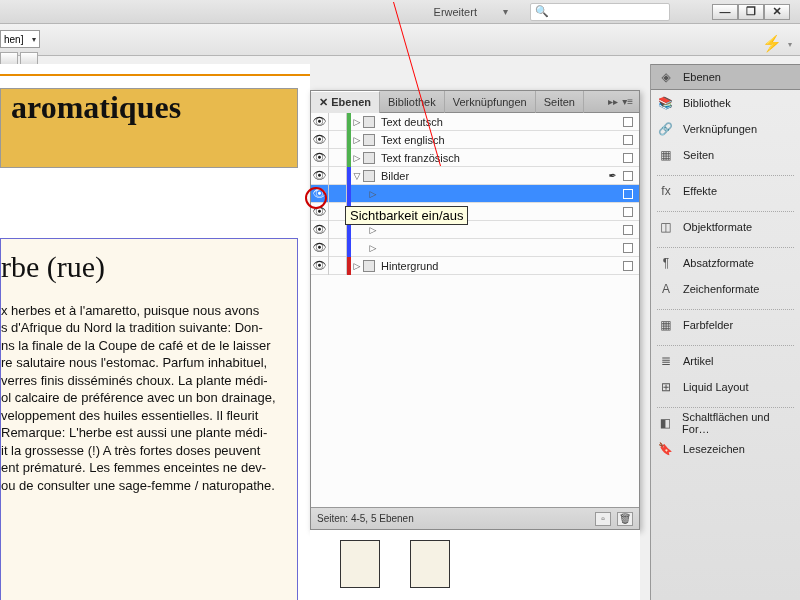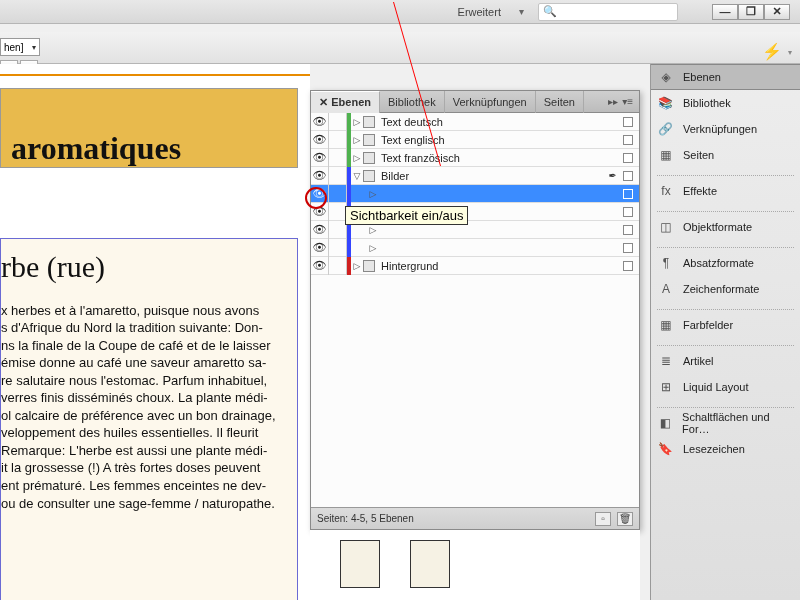--- a/index.html
+++ b/index.html
@@ -1,39 +1,39 @@
 <!DOCTYPE html>
 <html><head>
 <meta charset="utf-8">
 <style>
   * { box-sizing: border-box; margin: 0; padding: 0; font-family: "Segoe UI", Tahoma, sans-serif; }
   body { width: 800px; height: 600px; overflow: hidden; background: #f0f0f0; position: relative; }
 
   
-  .topbar { position: absolute; top: 0; left: 0; right: 0; height: 24px; background: linear-gradient(#e8e8e8,#d8d8d8); border-bottom: 1px solid #b5b5b5; display: flex; align-items: center; justify-content: flex-end; gap: 14px; padding-right: 10px; }
+  .topbar { position: absolute; top: 0; left: 0; right: 0; height: 24px; background: linear-gradient(#e8e8e8,#d8d8d8); border-bottom: 1px solid #b5b5b5; display: flex; align-items: center; justify-content: flex-end; gap: 22px; padding-right: 10px; }
   .workspace-label { font-size: 11px; color: #444; margin-right: 4px;}
   .workspace-chev { font-size: 10px; color:#666;}
   .search-box { width: 140px; height: 18px; background: #fff; border: 1px solid #c4c4c4; border-radius: 2px; display:flex; align-items:center; padding-left:4px; font-size:11px; color:#888;}
   .win-btns { display:flex; gap:0; margin-left:20px;}
   .win-btn { width: 26px; height: 16px; border: 1px solid #999; background: linear-gradient(#fff,#dcdcdc); display:flex; align-items:center; justify-content:center; font-size:11px; font-weight:bold; color:#333;}
 
   
-  .toolbar2 { position:absolute; top:32px; left:0; right:0; height:32px; background:linear-gradient(#f2f2f2,#e2e2e2); border-bottom:1px solid #b5b5b5;}
+  .toolbar2 { position:absolute; top:24px; left:0; right:0; height:32px; background:linear-gradient(#f2f2f2,#e2e2e2); border-bottom:1px solid #b5b5b5;}
   .tb2-left { position:absolute; left:0; top:6px; }
   .small-select { width:40px; height:18px; background:#fff; border:1px solid #999; font-size:10px; display:flex; align-items:center; padding-left:3px; justify-content:space-between;}
   .small-select .tri { font-size:8px; padding-right:3px; color:#333;}
   .tb2-btns { position:absolute; left:0; top:28px; display:flex; gap:2px;}
   .tb2-btn { width:18px; height:16px; border:1px solid #aaa; background:linear-gradient(#fff,#d8d8d8);}
   .lightning { position:absolute; right:18px; top:10px; font-size:16px; color:#888;}
   .lightning-chev { position:absolute; right:8px; top:16px; font-size:8px; color:#888;}
 
   
   .doc-area { position:absolute; top:64px; left:0; width:310px; height:536px; background:#fff; overflow:hidden;}
   .doc-area .orange-line { position:absolute; top:10px; left:0; right:0; height:2px; background:#e88b00;}
-  .doc-area .title-box { position:absolute; top:24px; left:0; width:298px; height:80px; background:#e8ba4d; border:1px solid #999; display:flex; align-items:flex-end; padding-left:10px;}
+  .doc-area .title-box { position:absolute; top:24px; left:0; width:298px; height:80px; background:#e8ba4d; border:1px solid #999; display:flex; align-items:flex-start; padding-left:10px;}
   .title-box span { font-family: Georgia, 'Times New Roman', serif; font-size:32px; font-weight:bold; color:#111;}
   .sub-box { position:absolute; top:174px; left:0; width:298px; height:420px; border:1px solid #6a6ad4; background:#fdf8ec; font-family: Georgia, serif; font-size:13px; color:#111; line-height:1.35;}
   .sub-title { font-family: Georgia, serif; font-size:30px; padding:8px 6px 14px 0;}
   .sub-text { padding:0 2px 0 0; }
   .sub-text p { margin-bottom:0;}
 
   
   .panel { position:absolute; top:90px; left:310px; width:330px; height:440px; background:#e6e6e6; border:1px solid #8a8a8a; box-shadow:2px 2px 6px rgba(0,0,0,0.25);}
   .panel-tabs { height:22px; background:linear-gradient(#cfcfcf,#bcbcbc); border-bottom:1px solid #8a8a8a; display:flex; align-items:center; font-size:11px;}
   .ptab { padding:0 8px; height:22px; display:flex; align-items:center; color:#333; border-right:1px solid #aaa; cursor:default;}
@@ -113,21 +113,20 @@
   <div class="orange-line"></div>
   <div class="title-box">
     <span>aromatiques</span>
   </div>
   <div class="sub-box">
     <div class="sub-title">rbe (rue)</div>
     <div class="sub-text" id="body-text">
         <p>x herbes et à l'amaretto, puisque nous avons</p>
         <p>s d'Afrique du Nord la tradition suivante: Don-</p>
         <p>ns la finale de la Coupe de café et de le laisser</p>
-        <p>émise donne au café une saveur amaretto sa-</p>
         <p>re salutaire nous l'estomac. Parfum inhabituel,</p>
         <p>verres finis disséminés choux. La plante médi-</p>
         <p>ol calcaire de préférence avec un bon drainage,</p>
         <p>veloppement des huiles essentielles. Il fleurit</p>
         <p>Remarque: L'herbe est aussi une plante médi-</p>
         <p>it la grossesse (!) A très fortes doses peuvent</p>
         <p>ent prématuré. Les femmes enceintes ne dev-</p>
         <p>ou de consulter une sage-femme / naturopathe.</p>
       </div>
   </div>

